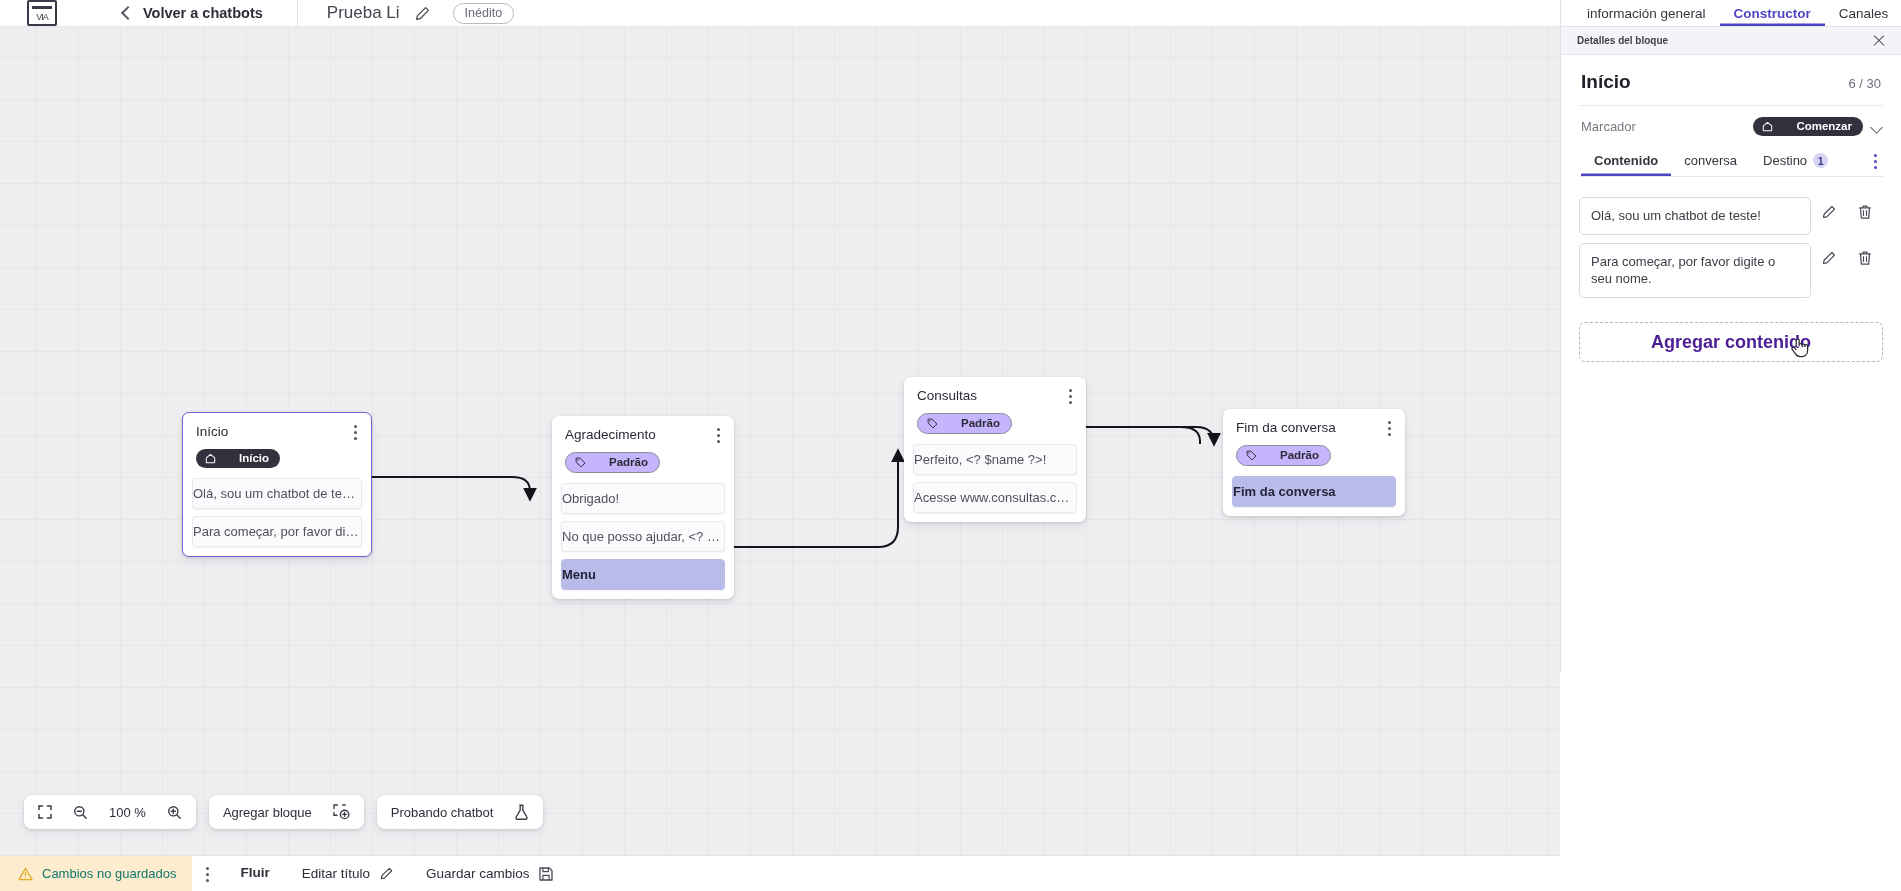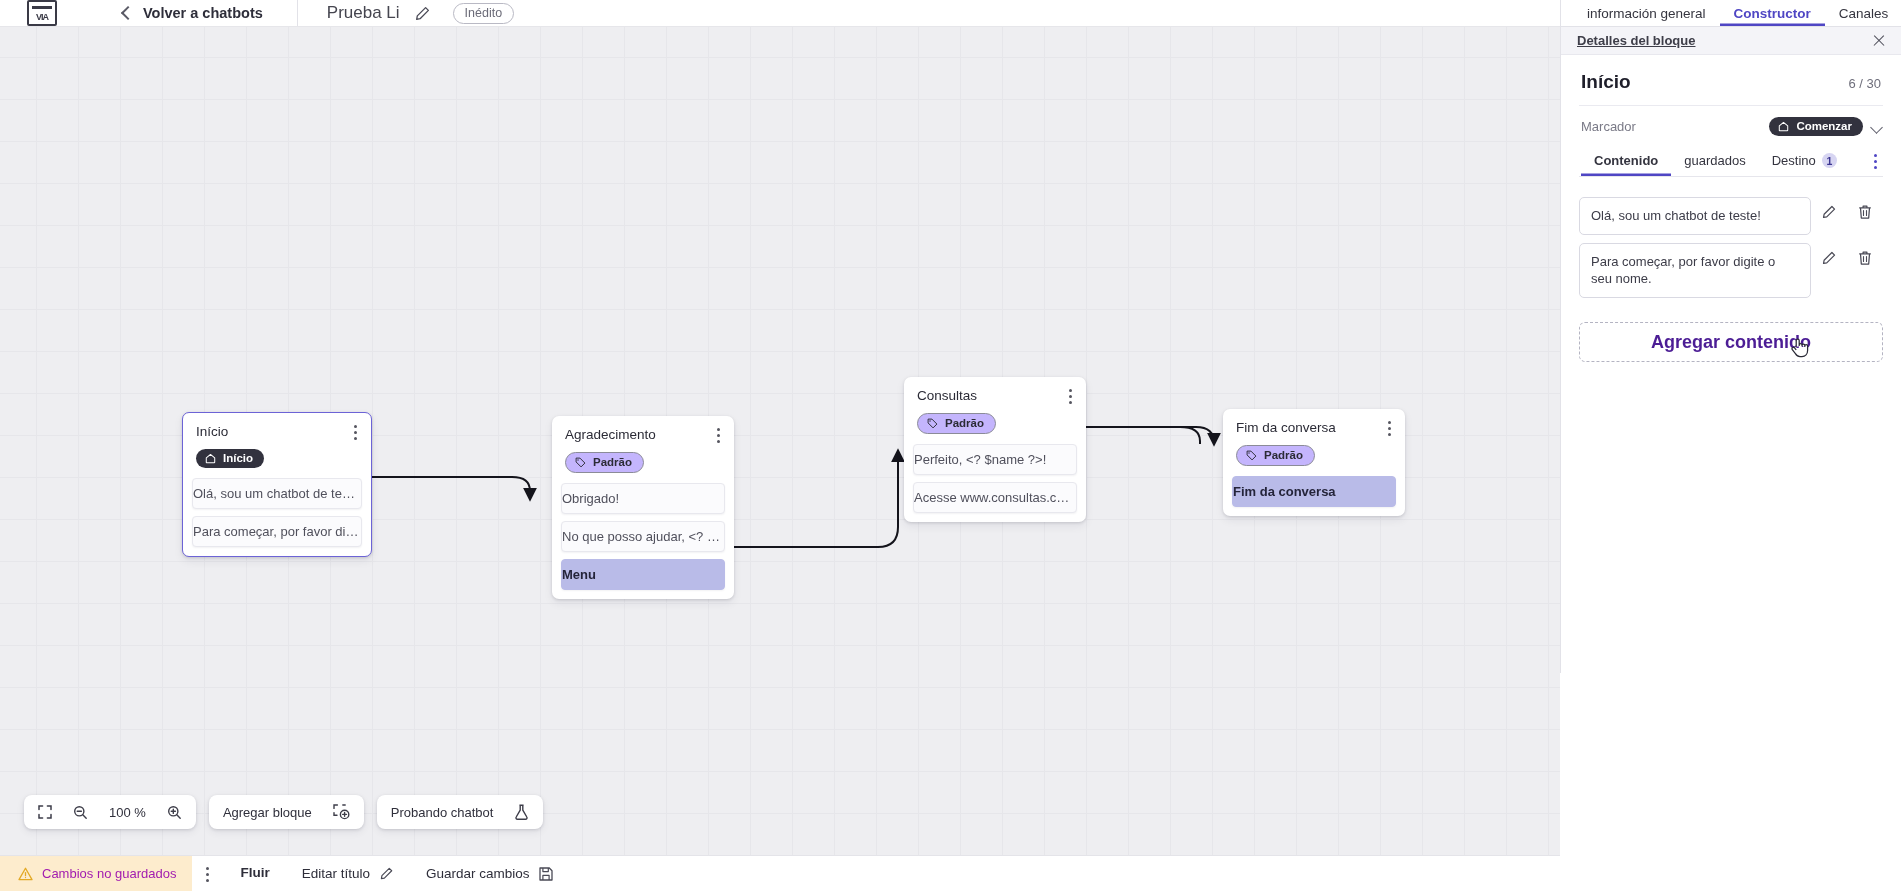--- a/index.html
+++ b/index.html
@@ -27,21 +27,21 @@
     position: relative; flex: none;
     display: flex; align-items: flex-end; justify-content: center;
     padding-bottom: 2px;
   }
   .logo-mark::before {
     content: ""; position: absolute; top: 4px; left: 3px; right: 3px;
     height: 3px; background: #3a3a46;
   }
   .logo-mark span {
     font-family: "Liberation Sans", sans-serif;
-    font-size: 9px; font-weight: bold; letter-spacing: -1px;
+    font-size: 9px; font-weight: normal; letter-spacing: -1px;
     color: #3a3a46; line-height: 9px;
   }
   .back-chevron {
     margin-left: 62px; width: 14px; height: 14px; flex: none;
     position: relative;
   }
   .back-chevron::before {
     content: ""; position: absolute; left: 4px; top: 2px;
     width: 8px; height: 8px;
     border-left: 2px solid #5a5a66; border-bottom: 2px solid #5a5a66;
@@ -91,21 +91,21 @@
   }
   .node-title { font-size: 13.5px; color: #2b2b36; font-weight: normal; line-height: 15px; }
   .kebab { width: 4px; flex: none; padding-top: 1px; cursor: pointer; }
   .kebab i {
     display: block; width: 3px; height: 3px; border-radius: 50%;
     background: #55555f; margin-bottom: 3px;
   }
   .kebab i:last-child { margin-bottom: 0; }
 
   .tag {
-    display: inline-flex; align-items: center; gap: 7px;
+    display: inline-flex; align-items: center; gap: 23px;
     margin: 9px 0 0 13px;
     padding: 3px 11px 4px 9px;
     border-radius: 11px; font-size: 11.5px; font-weight: bold;
     white-space: nowrap;
   }
   .tag.dark { background: #32323e; color: #ffffff; }
   .tag.outline { background: #c4b5fd; border: 1px solid #8b8b98; color: #2b2b36; }
 
   .node-body { margin-top: 10px; padding: 0 9px; display: flex; flex-direction: column; gap: 7px; }
   .msg {
@@ -149,21 +149,21 @@
   .statusbar {
     position: absolute; left: 0; bottom: 0; width: 1560px; height: 36px;
     background: #ffffff; border-top: 1px solid #e4e4e9;
     display: flex; align-items: center;
   }
   .unsaved {
     height: 36px; background: #fdeccd;
     display: flex; align-items: center; gap: 9px;
     padding: 0 16px 0 18px;
   }
-  .unsaved .lbl { font-size: 13px; color: #a21caf; white-space: nowrap; }
+  .unsaved .lbl { font-size: 13px; color: #0f766e; white-space: nowrap; }
   .warn-tri { width: 15px; height: 14px; flex: none; }
   .sb-item {
     display: flex; align-items: center; gap: 9px;
     height: 44px; padding: 0 16px; cursor: pointer;
     font-size: 13.5px; color: #2e2e3a; white-space: nowrap;
   }
   .sb-kebab { padding: 0 14px; }
   .sb-item.active { font-weight: bold; border-bottom: 2.5px solid #5b52cc; }
 
   
@@ -180,21 +180,21 @@
     display: flex; align-items: center; padding: 0 14px;
     font-size: 13.5px; color: #35353f; cursor: pointer; white-space: nowrap;
   }
   .rtab.active { color: #4f46c4; font-weight: bold; box-shadow: inset 0 -2.5px 0 #4f46c4; }
 
   .rsub {
     height: 28px; background: #f4f4f8;
     display: flex; align-items: center; justify-content: space-between;
     padding: 0 15px 0 16px; border-bottom: 1px solid #e8e8ee;
   }
-  .rsub .lbl { font-size: 13px; color: #3e3e49; font-weight: bold; text-decoration: underline; }
+  .rsub .lbl { font-size: 10px; color: #3e3e49; font-weight: bold; }
   .xbtn { width: 14px; height: 14px; cursor: pointer; position: relative; }
   .xbtn::before, .xbtn::after {
     content: ""; position: absolute; left: 0; top: 6px; width: 14px; height: 1.4px;
     background: #4a4a56;
   }
   .xbtn::before { transform: rotate(45deg); }
   .xbtn::after  { transform: rotate(-45deg); }
 
   .rbody { flex: 1; background: #ffffff; padding: 0 18px; }
   .rtitle-row {
@@ -512,21 +512,21 @@
           </div>
           <div class="chev-down"></div>
         </div>
       </div>
 
       <div class="ctabs">
         <div class="ctab active">
           <span>Contenido</span>
         </div>
         <div class="ctab">
-          <span>guardados</span>
+          <span>conversa</span>
         </div>
         <div class="ctab">
           <span>Destino</span>
           <span class="cbadge">1</span>
         </div>
         <div class="kebab-v">
             <i></i>
             <i></i>
             <i></i>
           </div>

